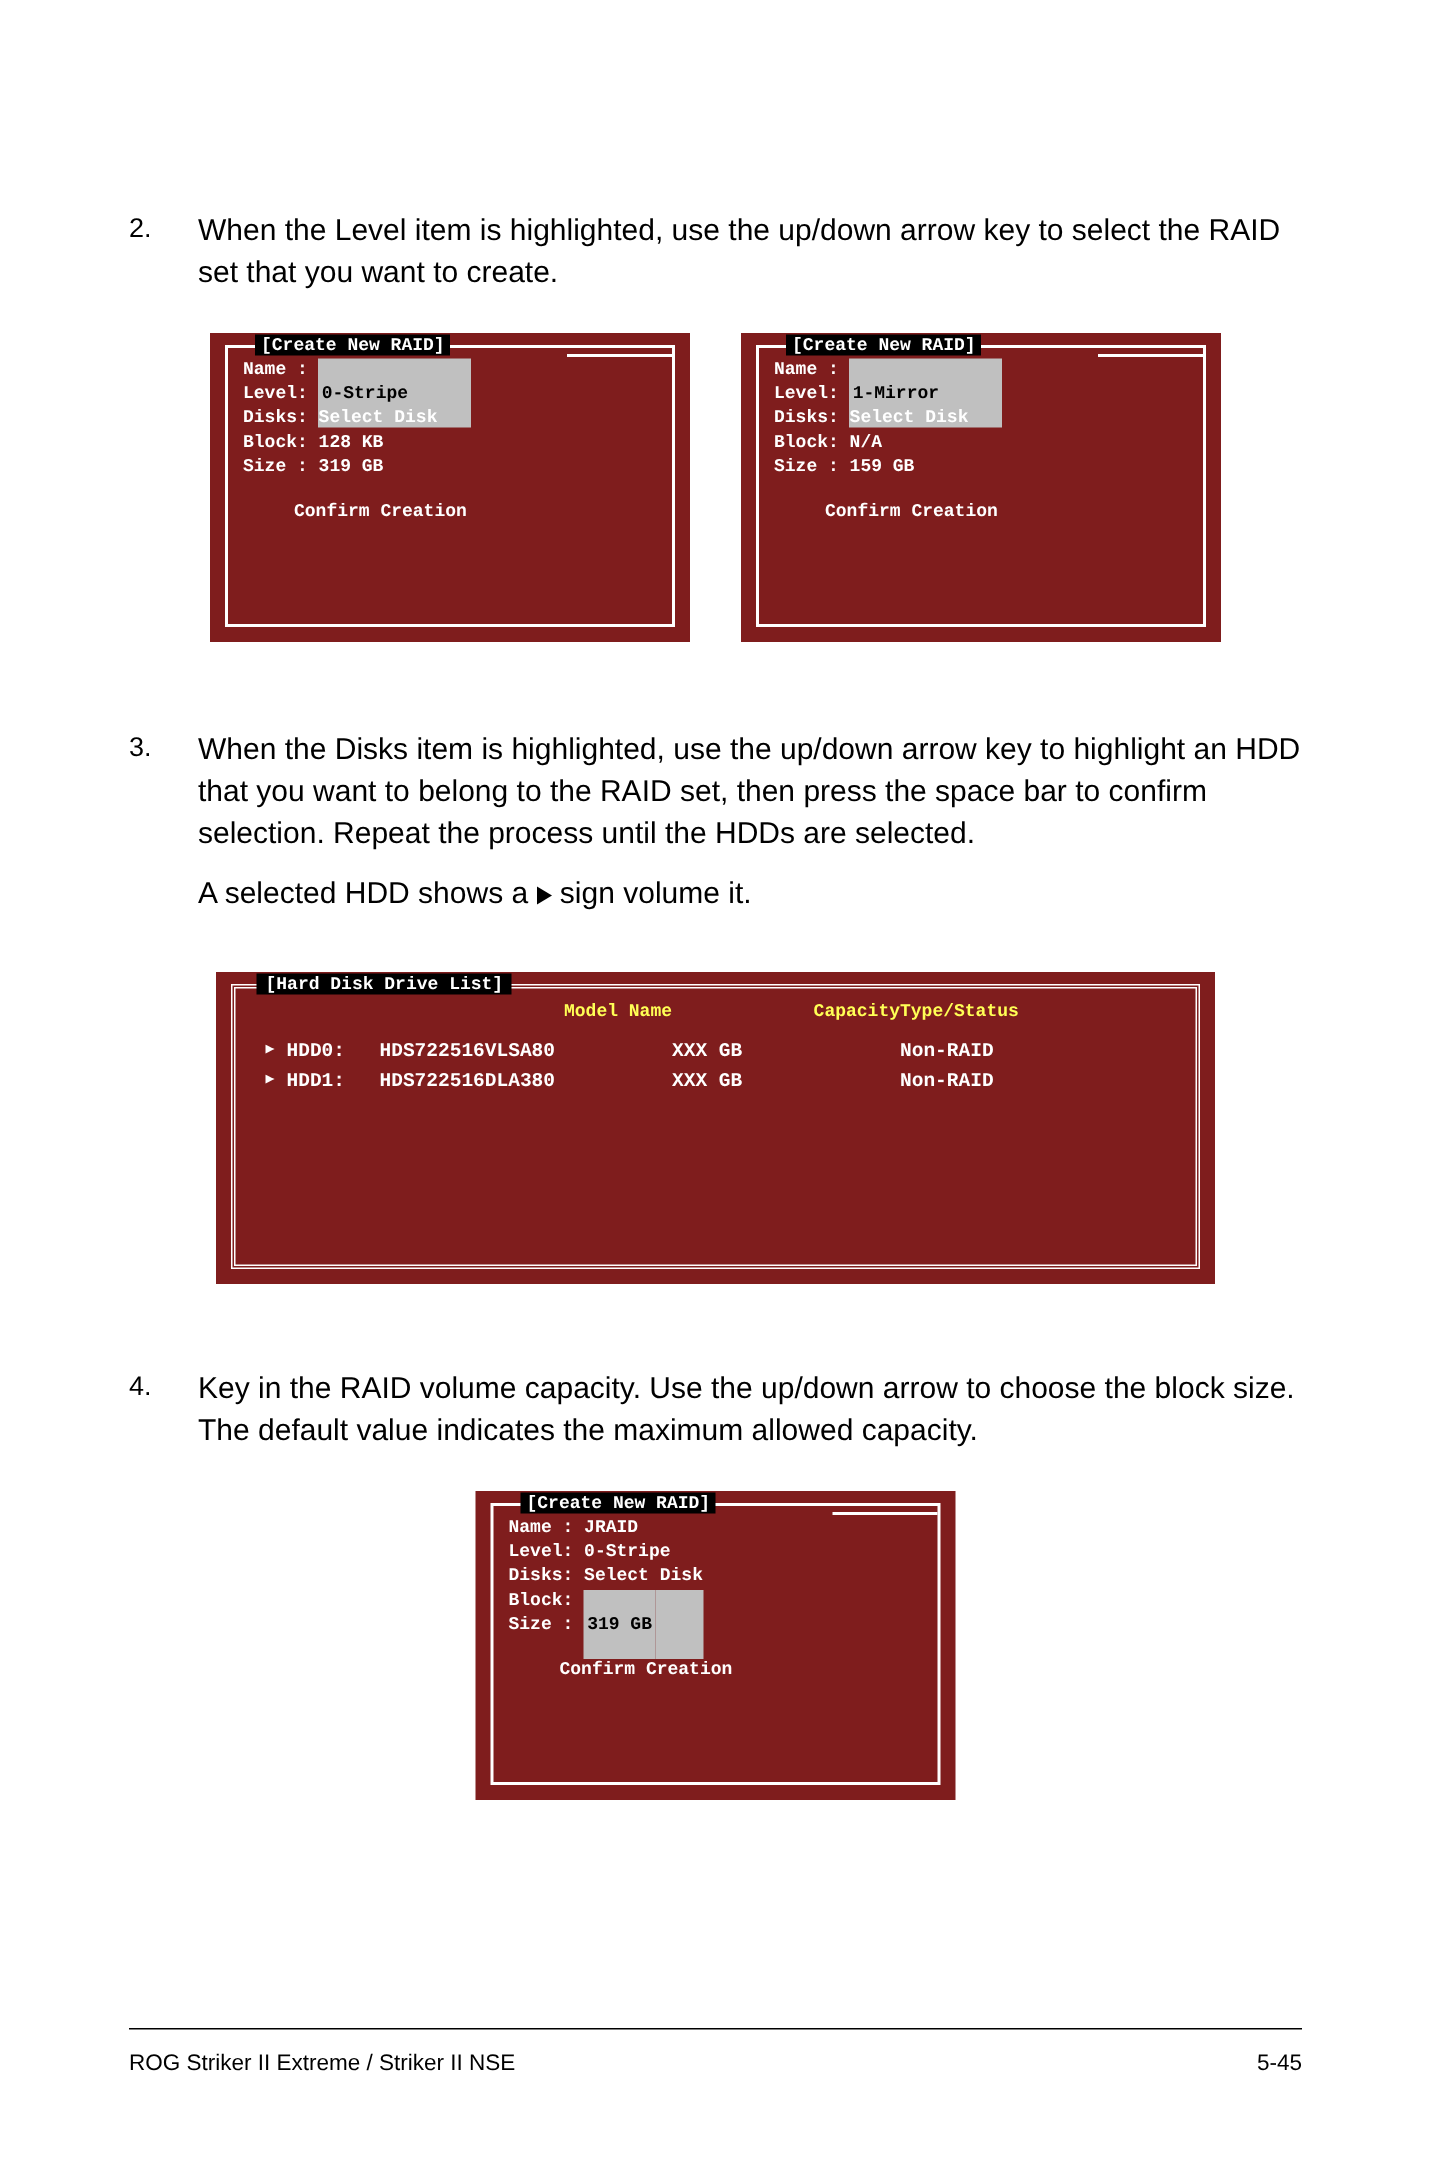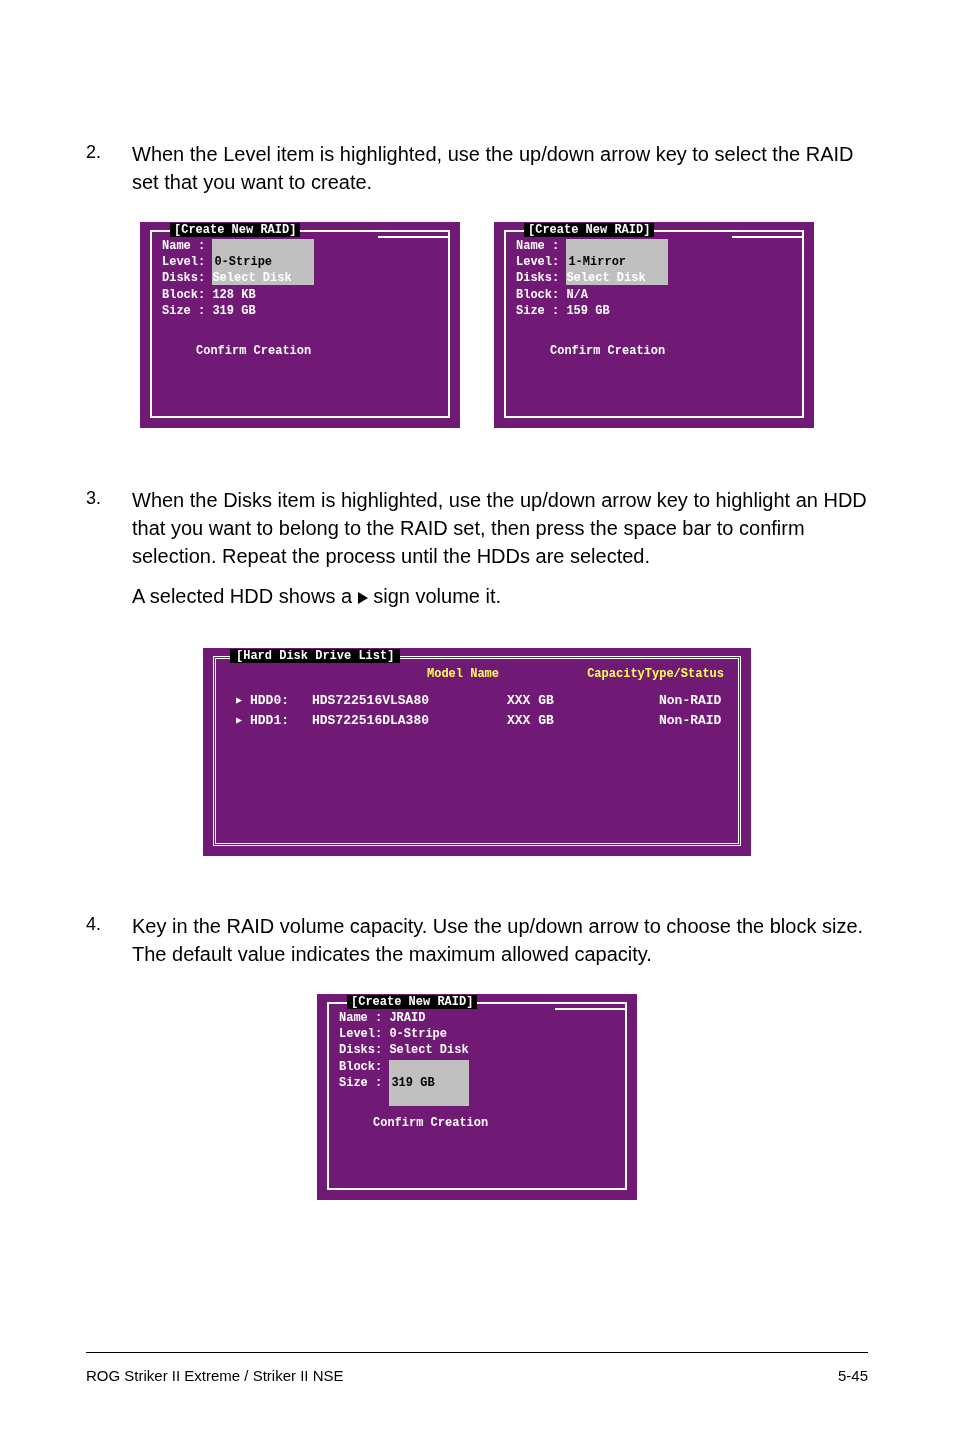--- a/index.html
+++ b/index.html
@@ -37,30 +37,30 @@
   }
 
   .terminal-row {
     display: flex;
     gap: 34px;
     justify-content: center;
     margin-bottom: 58px;
     margin-top: 12px;
   }
   .terminal {
-    background: #701a75;
+    background: #7f1d1d;
     padding: 8px 10px 10px 10px;
     font-family: "Courier New", Courier, monospace;
     color: #fff;
     font-weight: bold;
     font-size: 12px;
     position: relative;
   }
   .terminal.small { width: 320px; height: 206px; }
-  .terminal.large { width: 548px; height: 208px; margin: 12px auto 56px auto; }
+  .terminal.large { width: 666px; height: 208px; margin: 12px auto 56px auto; }
 
   .frame {
     border: 2px double #fff;
     border-style: double;
     height: 100%;
     padding: 6px 10px;
     position: relative;
   }
   .frame-title {
     position: absolute;
@@ -80,21 +80,21 @@
     height: 2px;
     background: #fff;
   }
   .kv { white-space: pre; line-height: 1.35; }
   .hl {
     background: #c0c0c0;
     color: #000;
     padding: 16px 2px;
   }
   .confirm-row {
-    margin-top: 24px;
+    margin-top: 14px;
     padding-left: 34px;
   }
 
   .frame-large {
     border: 3px double #fff;
     height: 100%;
     padding: 8px 14px;
     position: relative;
   }
   .frame-large .frame-title {

